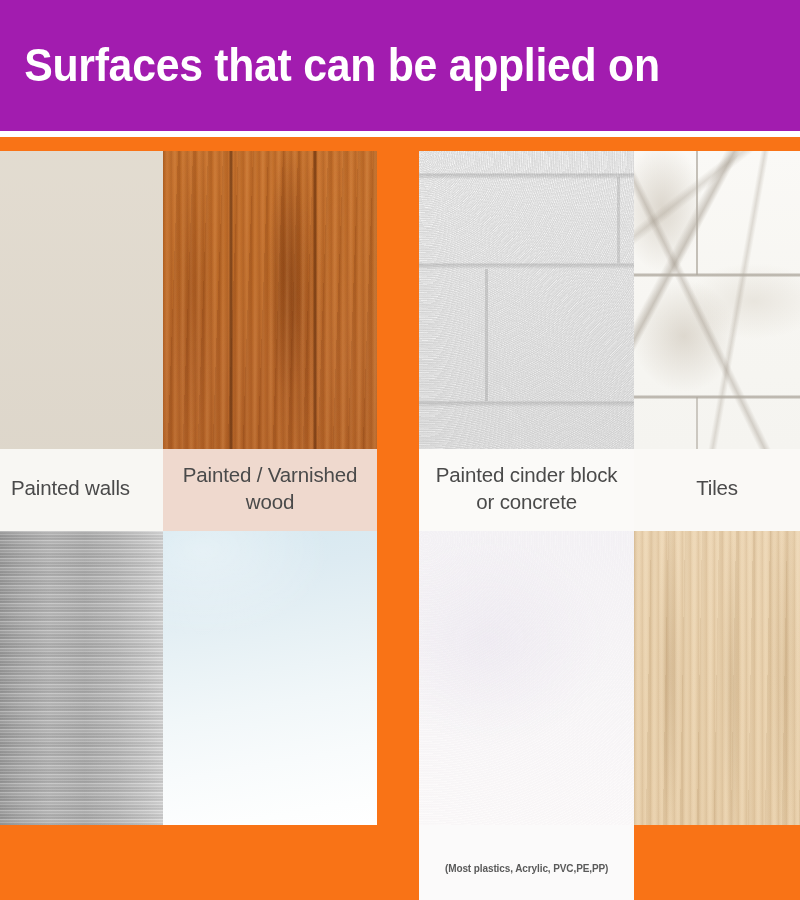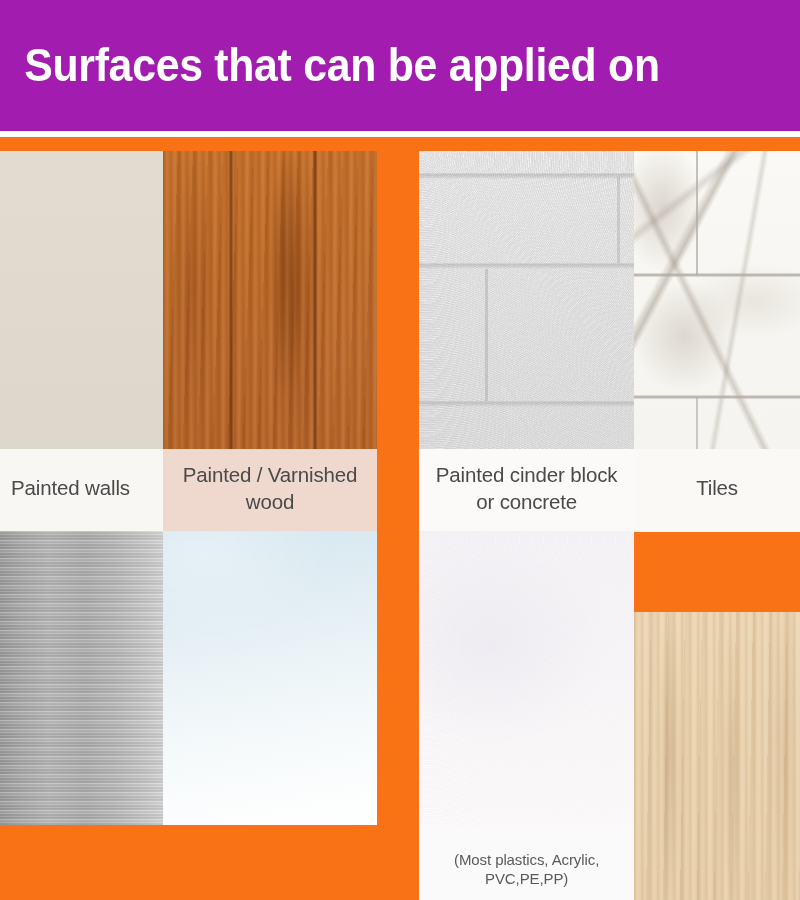--- a/index.html
+++ b/index.html
@@ -69,21 +69,21 @@
   .surface-cell {
     position: relative;
     display: flex;
     flex-direction: column;
     overflow: hidden;
     height: 100%;
   }
   .col-w-1 { width: 172px; }
   .col-w-2 { width: 226px; }
   .col-w-3 { width: 227px; padding-left: 42px; }
-  .col-w-4 { width: 175px; justify-content: flex-end; }
+  .col-w-4 { width: 175px; }
 
   .swatch {
     position: relative;
     width: 100%;
     overflow: hidden;
     flex: none;
   }
   .row-1 .swatch { height: 298px; }
   .row-2 .swatch { height: 294px; }
 
@@ -100,25 +100,25 @@
   .caption-text {
     color: #4a4a4a;
     font-family: "Liberation Sans", sans-serif;
     font-size: 20.5px;
     line-height: 1.28;
     letter-spacing: -0.15px;
   }
   .caption-sub {
     color: #5a5a5a;
     font-family: "Liberation Sans", sans-serif;
-    font-size: 15px;
+    font-size: 10px;
     line-height: 1.25;
     letter-spacing: -0.1px;
     margin-top: 12px;
-    font-weight: normal;
+    font-weight: bold;
   }
   .caption-overflow .caption-text {
     white-space: nowrap;
     margin-left: -22px;
   }
   .caption-wide .caption-text { white-space: nowrap; }
 
   
   .cap-bg-cream   { background: #F8F7F3; }
   .cap-bg-blush   { background: #EFD9CE; }

